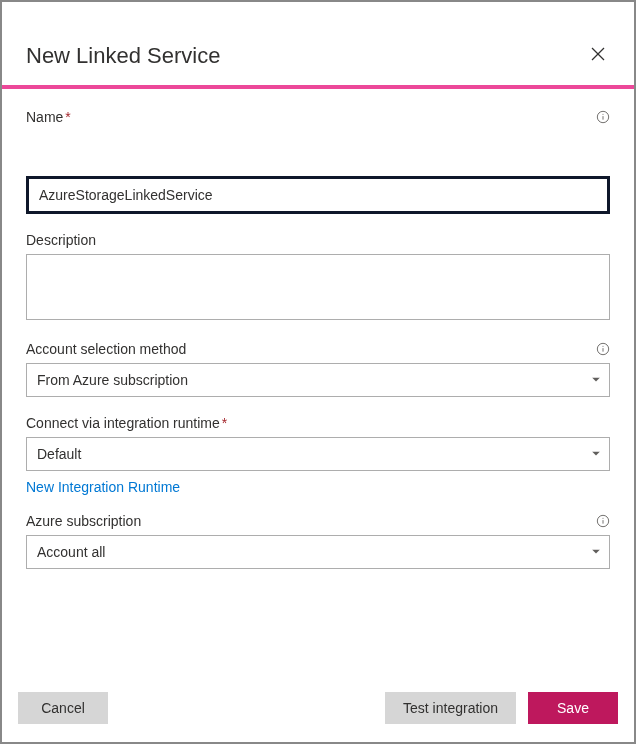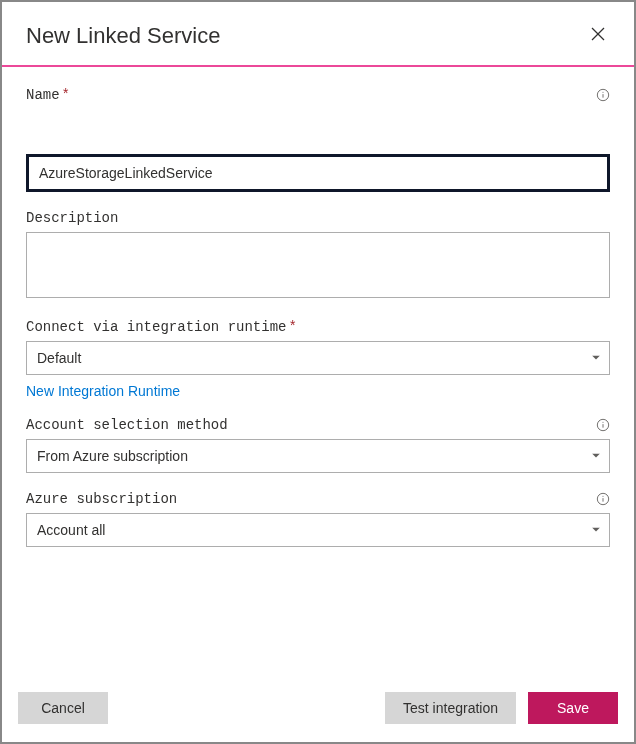--- a/index.html
+++ b/index.html
@@ -15,21 +15,22 @@
       width: 636px;
       height: 744px;
       border: 2px solid #888;
       position: relative;
     }
     .header {
       display: flex;
       justify-content: space-between;
       align-items: center;
       padding: 20px 24px 16px 24px;
-      border-bottom: 2px solid #ec4899;
+      border-bottom: 4px solid #ec4899;
+      margin-top: 20px;
     }
     .header-title {
       font-size: 22px;
       font-weight: 400;
       color: #323130;
     }
     .close-btn {
       background: none;
       border: none;
       cursor: pointer;
@@ -48,21 +49,20 @@
     }
     .field-label-row {
       display: flex;
       justify-content: space-between;
       align-items: center;
       margin-bottom: 6px;
     }
     .field-label {
       font-size: 14px;
       color: #323130;
-      font-family: Liberation Mono, monospace;
     }
     .required {
       color: #a4262c;
       margin-left: 2px;
     }
     .info-icon {
       color: #605e5c;
       width: 14px;
       height: 14px;
       display: inline-flex;
@@ -209,62 +209,62 @@
 
   <div class="field">
     <div class="field-label-row">
       <span class="field-label">Description</span>
     </div>
     <textarea class="textarea-input" style=""></textarea>
   </div>
 
   <div class="field">
     <div class="field-label-row">
+      <span class="field-label">Account selection method</span>
+      <span class="info-icon">
+        <svg viewBox="0 0 16 16" fill="none" stroke="currentColor" stroke-width="1">
+          <circle cx="8" cy="8" r="6.5"></circle>
+          <line x1="8" y1="7" x2="8" y2="11"></line>
+          <circle cx="8" cy="4.8" r="0.6" fill="currentColor" stroke="none"></circle>
+        </svg>
+      </span>
+    </div>
+    <div class="select-wrap">
+      <button class="select-input">
+        <span>From Azure subscription</span>
+      </button>
+      <span class="caret">
+        <svg viewBox="0 0 8 5">
+            <path d="M0 0 L4 4 L8 0 Z" fill="currentColor"></path>
+          </svg>
+      </span>
+    </div>
+  </div>
+
+  <div class="field">
+    <div class="field-label-row">
       <span class="field-label">
         <span>Connect via integration runtime</span><span class="required">*</span>
       </span>
     </div>
     <div class="select-wrap">
       <button class="select-input">
         <span>Default</span>
       </button>
       <span class="caret">
         <svg viewBox="0 0 8 5">
             <path d="M0 0 L4 4 L8 0 Z" fill="currentColor"></path>
           </svg>
       </span>
     </div>
     <a class="link">New Integration Runtime</a>
   </div>
 
   <div class="field">
     <div class="field-label-row">
-      <span class="field-label">Account selection method</span>
-      <span class="info-icon">
-        <svg viewBox="0 0 16 16" fill="none" stroke="currentColor" stroke-width="1">
-          <circle cx="8" cy="8" r="6.5"></circle>
-          <line x1="8" y1="7" x2="8" y2="11"></line>
-          <circle cx="8" cy="4.8" r="0.6" fill="currentColor" stroke="none"></circle>
-        </svg>
-      </span>
-    </div>
-    <div class="select-wrap">
-      <button class="select-input">
-        <span>From Azure subscription</span>
-      </button>
-      <span class="caret">
-        <svg viewBox="0 0 8 5">
-            <path d="M0 0 L4 4 L8 0 Z" fill="currentColor"></path>
-          </svg>
-      </span>
-    </div>
-  </div>
-
-  <div class="field">
-    <div class="field-label-row">
       <span class="field-label">Azure subscription</span>
       <span class="info-icon">
         <svg viewBox="0 0 16 16" fill="none" stroke="currentColor" stroke-width="1">
           <circle cx="8" cy="8" r="6.5"></circle>
           <line x1="8" y1="7" x2="8" y2="11"></line>
           <circle cx="8" cy="4.8" r="0.6" fill="currentColor" stroke="none"></circle>
         </svg>
       </span>
     </div>
     <div class="select-wrap">

